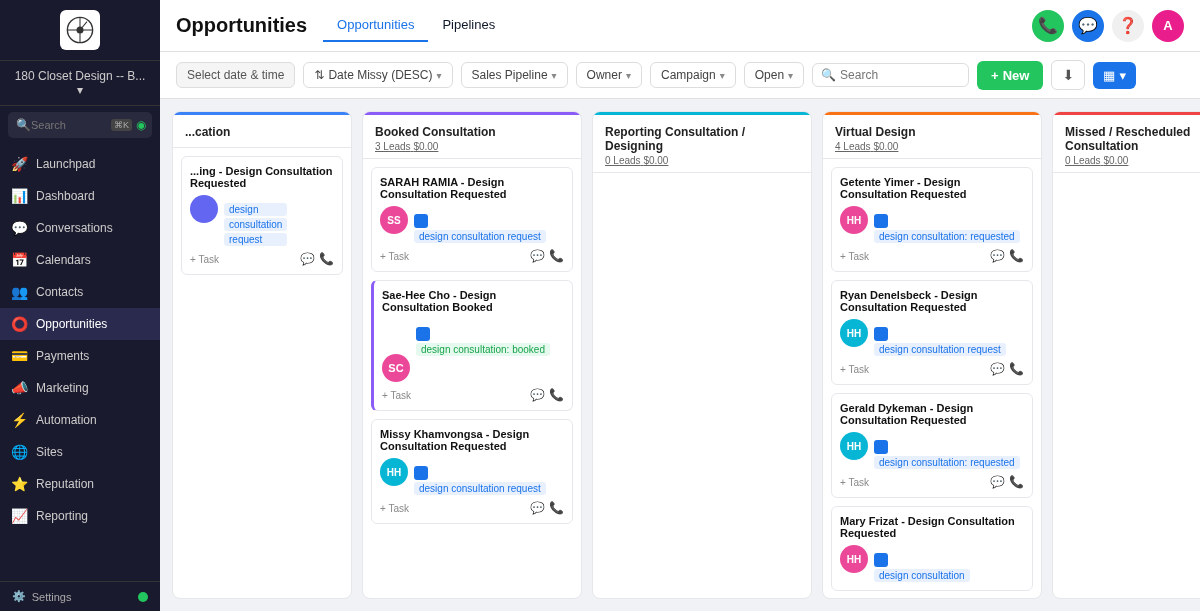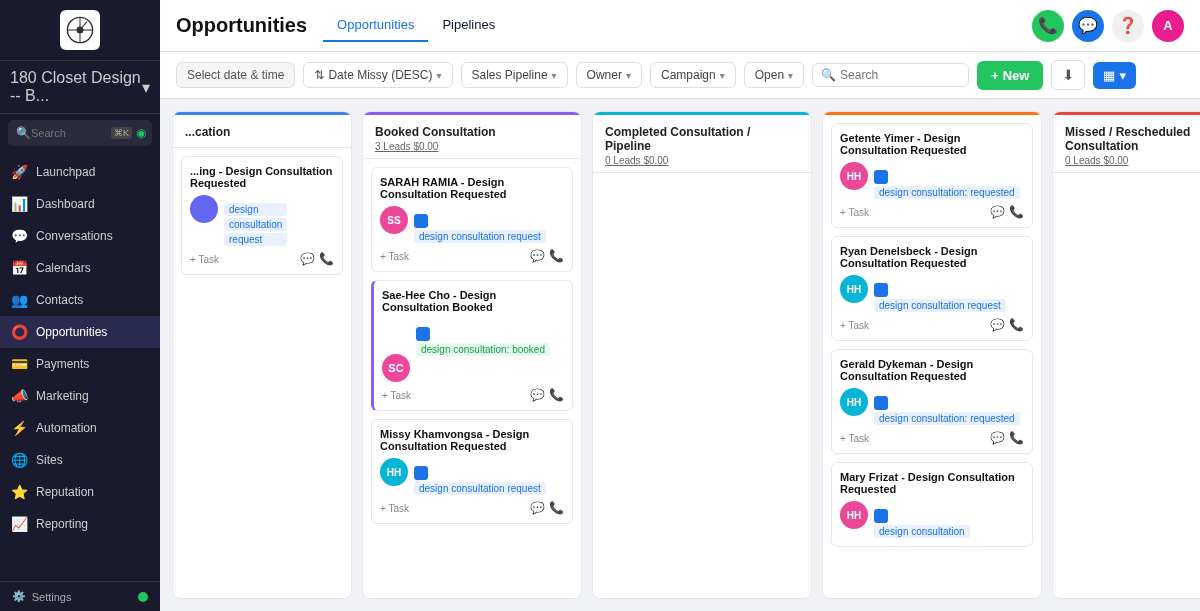--- a/index.html
+++ b/index.html
@@ -3,21 +3,21 @@
   <meta charset="utf-8">
   <style>
     * { box-sizing: border-box; margin: 0; padding: 0; }
     body { font-family: -apple-system, BlinkMacSystemFont, 'Segoe UI', sans-serif; background: #f5f5f5; display: flex; height: 611px; overflow: hidden; }
 
     
     .sidebar { width: 160px; min-width: 160px; background: #1a1a2e; color: #fff; display: flex; flex-direction: column; height: 611px; }
     .sidebar-logo { padding: 10px; display: flex; align-items: center; justify-content: center; border-bottom: 1px solid #333; }
     .sidebar-logo-box { width: 40px; height: 40px; background: #fff; border-radius: 6px; display: flex; align-items: center; justify-content: center; }
     .sidebar-logo-box svg { width: 28px; height: 28px; }
-    .sidebar-workspace { padding: 8px 10px; border-bottom: 1px solid #333; display: flex; align-items: center; justify-content: space-between; font-size: 16px; color: #ccc; }
+    .sidebar-workspace { padding: 8px 10px; border-bottom: 1px solid #333; display: flex; align-items: center; justify-content: space-between; font-size: 12px; color: #ccc; flex-direction: column; }
     .sidebar-search { padding: 6px 8px; display: flex; align-items: center; background: #2a2a3e; margin: 6px 8px; border-radius: 5px; }
     .sidebar-search input { background: transparent; border: none; outline: none; color: #ccc; font-size: 11px; width: 80px; }
     .sidebar-search-badge { background: #444; border-radius: 3px; padding: 1px 3px; font-size: 9px; color: #aaa; margin-left: auto; }
     .sidebar-nav { flex: 1; overflow-y: auto; padding: 4px 0; }
     .nav-item { padding: 8px 12px; display: flex; align-items: center; gap: 8px; font-size: 12px; color: #ccc; cursor: pointer; }
     .nav-item.active { color: #fff; background: #2a2a4e; }
     .nav-item .nav-icon { width: 16px; height: 16px; display: flex; align-items: center; justify-content: center; font-size: 14px; }
     .sidebar-bottom { padding: 8px 12px; border-top: 1px solid #333; display: flex; align-items: center; gap: 6px; font-size: 11px; color: #aaa; }
     .green-dot { width: 10px; height: 10px; background: #22c55e; border-radius: 50%; }
 
@@ -304,32 +304,40 @@
               <span style="color:#22c55e;font-size:12px;">📞</span>
             </div>
           </div>
         </div>
       </div>
     </div>
 
     <div class="kanban-col">
       <div class="col-top-bar" style="background:#06b6d4;height:3px;"></div>
       <div class="col-header">
-        <div class="col-title">Completed Consultation / Pipeline</div>
+        <div class="col-title">Reporting Consultation / Designing</div>
         <div class="col-meta">
           <span>0 Leads</span>
           <span> </span>
           <span>$0.00</span>
         </div>
       </div>
       <div class="col-body"></div>
     </div>
 
     <div class="kanban-col">
       <div class="col-top-bar" style="background:#f97316;height:3px;"></div>
+      <div class="col-header">
+        <div class="col-title">Virtual Design</div>
+        <div class="col-meta">
+          <span>4 Leads</span>
+          <span> </span>
+          <span>$0.00</span>
+        </div>
+      </div>
       <div class="col-body">
 
         <div class="card">
           <div class="card-title">Getente Yimer - Design Consultation Requested</div>
           <div class="card-body">
             <div class="avatar" style="background:#ec4899;font-size:10px;">HH</div>
             <div class="card-tags">
               <div style="background:#1a73e8;width:14px;height:14px;border-radius:3px;display:inline-block;"></div>
               <span class="tag">design consultation: requested</span>
             </div>

